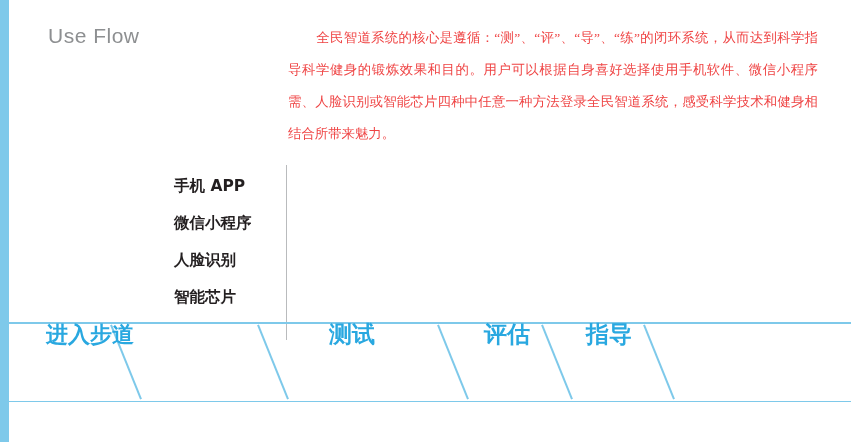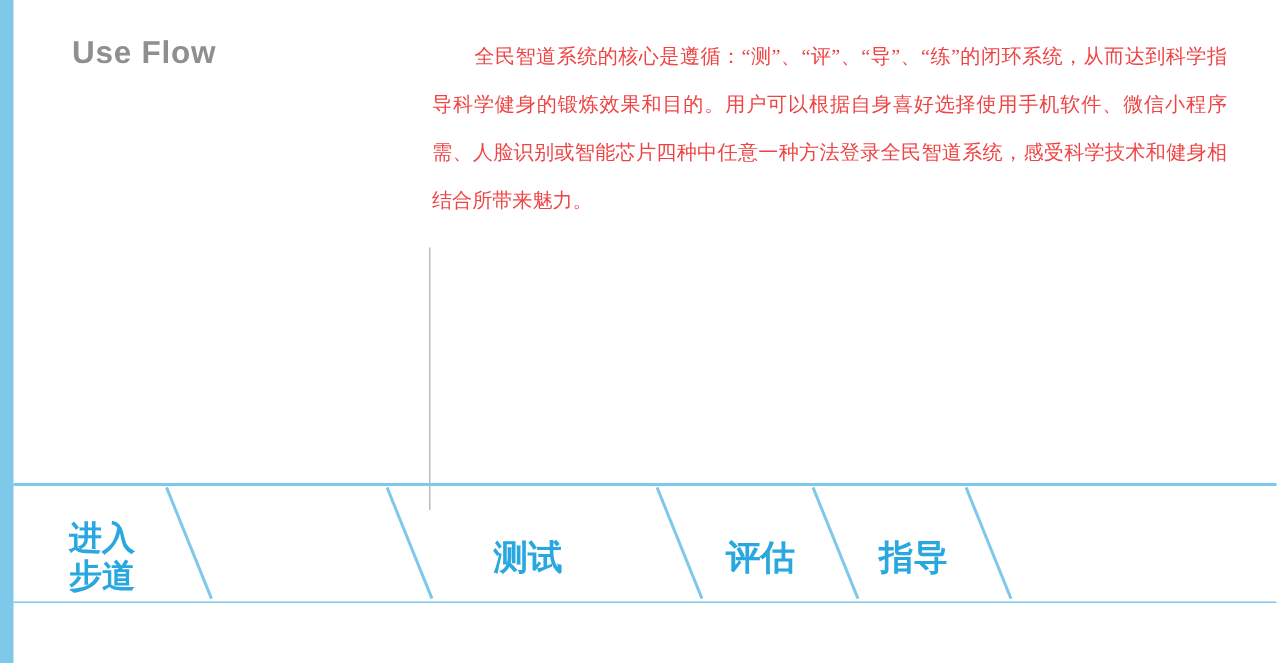--- a/index.html
+++ b/index.html
@@ -44,21 +44,21 @@
     font-weight: bold;
     letter-spacing: 2px;
     color: #5bc6f0;
     line-height: 46px;
     white-space: nowrap;
   }
   .title-en {
     margin-top: 6px;
     font-family: "Liberation Sans", sans-serif;
     font-size: 21px;
-    font-weight: bold;
+    font-weight: normal;
     letter-spacing: 0.5px;
     color: #8d8f91;
     line-height: 24px;
   }
 
   
   .intro {
     position: absolute;
     left: 288px;
     top: 22px;
@@ -151,21 +151,20 @@
     height: 80px;
     background: #7ec9ea;
     transform-origin: 50% 50%;
     transform: rotate(-22deg);
   }
   .step {
     position: absolute;
     top: 0;
     height: 100px;
     display: flex;
-    flex-direction: column;
     justify-content: center;
     font-family: "DejaVu Sans", sans-serif;
     font-weight: bold;
     color: #29a8e0;
     line-height: 25px;
     white-space: nowrap;
   }
   .step.two-line { font-size: 22px; }
   .step.one-line { font-size: 23px; }
 </style>
@@ -179,20 +178,26 @@
   <div class="title-block">
     <div class="title-en">Use Flow</div>
   </div>
 
   <div class="intro"><span class="indent"></span><span>全民智道系统的核心是遵循：“测”、“评”、“导”、“练”的闭环系统，从而达到科学指导科学健身的锻炼效果和目的。用户可以根据自身喜好选择使用手机软件、微信小程序需、人脸识别或智能芯片四种中任意一种方法登录全民智道系统，感受科学技术和健身相结合所带来魅力。</span></div>
 
   <div class="diagram">
 
     <div class="v-sep"></div>
 
+    <div class="login-list">
+      <div class="item">手机 APP</div>
+      <div class="item">微信小程序</div>
+      <div class="item">人脸识别</div>
+      <div class="item">智能芯片</div>
+    </div>
 
   </div>
 
   <div class="ribbon">
     <div class="hline"></div>
     <div class="hline-bottom"></div>
 
     <div class="slash" style="left:125px;"></div>
     <div class="slash" style="left:272px;"></div>
     <div class="slash" style="left:452px;"></div>

